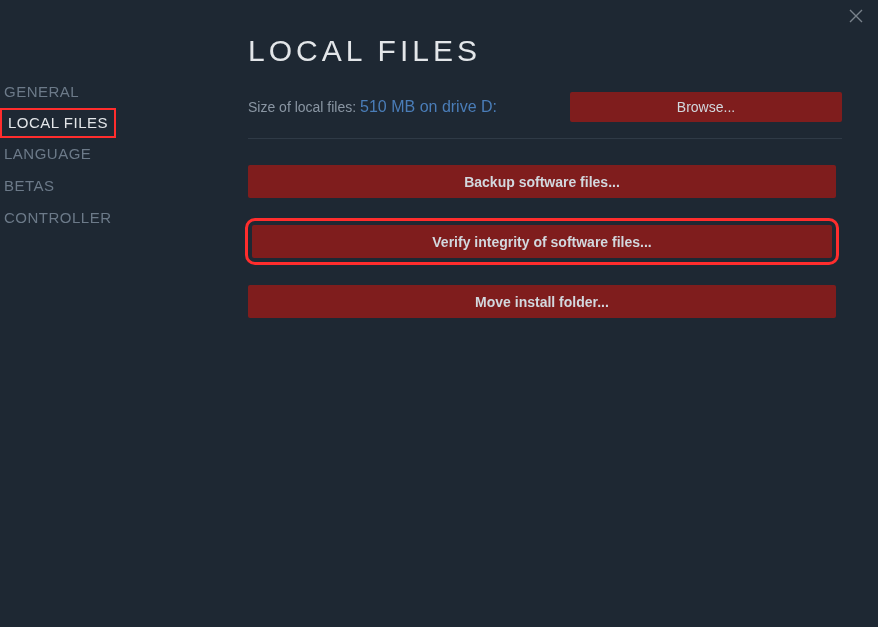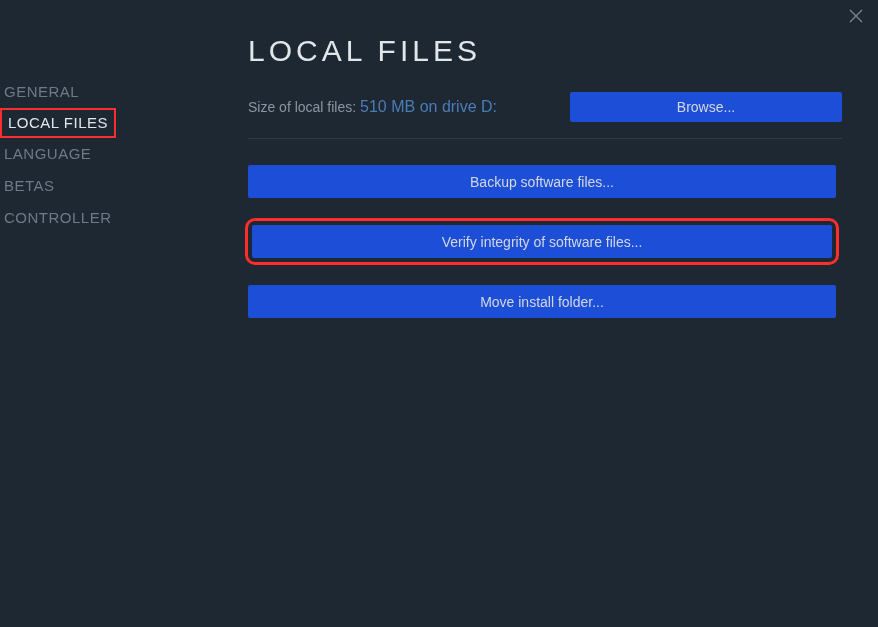--- a/index.html
+++ b/index.html
@@ -74,21 +74,21 @@
     }
     .size-label {
       font-size: 14px;
       color: #8a96a3;
     }
     .size-value {
       color: #4a7db8;
       cursor: pointer;
     }
     .btn {
-      background: #1d4ed8;
+      background: #7f1d1d;
       color: #d2d8de;
       font-size: 14px;
       border: none;
       cursor: pointer;
       text-align: center;
       display: flex;
       align-items: center;
       justify-content: center;
       border-radius: 2px;
     }
@@ -98,20 +98,21 @@
     }
     .divider {
       height: 1px;
       background: #2f3a46;
       margin: 16px 0 26px;
     }
     .btn-full {
       width: 588px;
       height: 33px;
       margin-bottom: 20px;
+      font-weight: bold;
     }
     .btn-highlight-wrapper {
       border: 3px solid #ff2d2d;
       padding: 4px;
       margin-bottom: 20px;
       border-radius: 10px;
       width: 594px;
       margin-left: -3px;
     }
     .btn-highlight-wrapper .btn-full {

